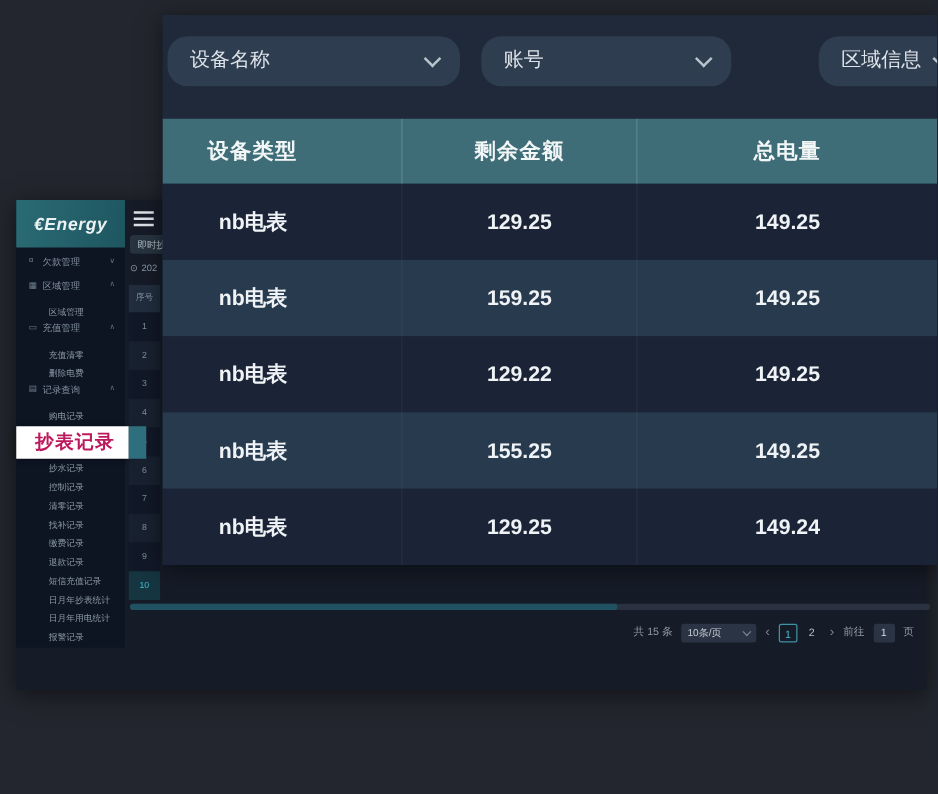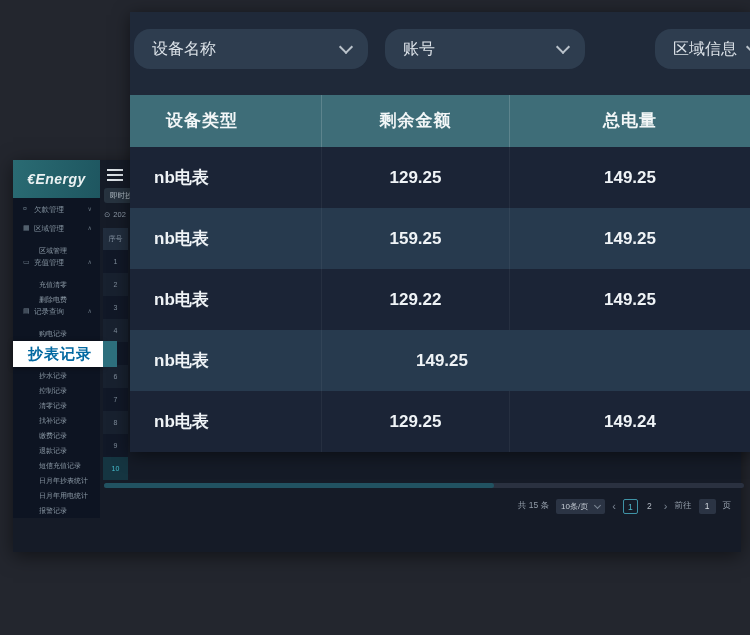--- a/index.html
+++ b/index.html
@@ -32,34 +32,34 @@
   #idx-rows .idx-row{height:23px;line-height:23px;text-align:center;font-size:7px;color:#7f8c9a;background:#111827;}
   #idx-rows .idx-row:nth-child(even){background:#18212f;}
   #idx-rows .idx-row.active{color:#45bccd;background:#153541;}
 
   #hscroll{position:absolute;left:91px;top:323px;width:640px;height:5px;background:#2a3140;border-radius:3px;}
   #hthumb{width:390px;height:5px;background:#215261;border-radius:3px;}
 
   #pagination{position:absolute;right:10px;top:338px;height:16px;display:flex;align-items:center;gap:7px;
     font-size:8.5px;color:#929ca8;}
   .pg-size{height:15px;padding:0 5px;background:#2b3444;border-radius:2px;display:flex;align-items:center;
-    gap:7px;color:#c7ced6;font-size:8px;}
+    gap:18px;color:#c7ced6;font-size:8px;}
   .chev-sm{width:4px;height:4px;border-right:1.5px solid #7c8794;border-bottom:1.5px solid #7c8794;
     transform:rotate(45deg);margin-top:-2px;}
   .pg-arrow{color:#7c8794;font-size:11px;line-height:15px;cursor:pointer;}
   #pg-pages{display:flex;gap:4px;}
   .pg-page{display:inline-block;min-width:15px;height:15px;line-height:14px;text-align:center;color:#b6bdc6;
     box-sizing:border-box;cursor:pointer;}
   .pg-page.current{border:1px solid #3f93a6;border-radius:2px;color:#4fb9cb;}
   .pg-input{display:inline-block;width:17px;height:15px;line-height:15px;background:#2b3444;border-radius:2px;
     text-align:center;color:#d5dae0;}
 
   
   #highlight-box{position:absolute;left:13px;top:341px;width:90px;height:26px;background:#ffffff;z-index:3;
-    color:#0369a1;font-size:15px;font-weight:bold;line-height:26px;padding-left:15px;box-sizing:border-box;
+    color:#be185d;font-size:15px;font-weight:bold;line-height:26px;padding-left:15px;box-sizing:border-box;
     letter-spacing:1px;box-shadow:0 1px 5px rgba(0,0,0,.45);cursor:pointer;}
   #highlight-teal{position:absolute;left:103px;top:341px;width:14px;height:26px;background:#2d6f7d;z-index:3;}
 
   
   #overlay{position:absolute;left:130px;top:12px;width:620px;height:440px;background:#1f2939;z-index:2;
     overflow:hidden;box-shadow:0 3px 16px rgba(0,0,0,.5);}
   .sel{position:absolute;top:17px;height:40px;background:#2e3d4f;border-radius:16px;color:#dde3e9;
     font-size:16px;line-height:40px;padding-left:18px;box-sizing:border-box;cursor:pointer;}
   #sel-1{left:4px;width:234px;}
   #sel-2{left:255px;width:200px;font-family:Liberation Serif, serif;}
@@ -71,21 +71,21 @@
   .th{line-height:52px;color:#f2f6f7;font-weight:bold;font-size:17px;text-align:center;box-sizing:border-box;
     border-right:1px solid rgba(255,255,255,.16);letter-spacing:1px;}
   .c1{width:192px;}
   .c2{width:188px;}
   .c3{width:240px;border-right:none !important;}
   .th.c1{text-align:left;padding-left:36px;}
   #t-body .t-row{display:flex;height:61px;background:#1b2436;}
   #t-body .t-row:nth-child(even){background:#273a4e;}
   .td{line-height:61px;font-size:17px;font-weight:bold;color:#eff3f6;text-align:center;box-sizing:border-box;
     border-right:1px solid rgba(255,255,255,.05);}
-  .td.c1{text-align:left;padding-left:24px;}
+  .td.c1{text-align:left;padding-left:45px;}
 </style>
 </head>
 <body>
 
 <div id="canvas">
 
   <div id="app-window">
 
     <div id="sidebar">
       <div id="logo">€Energy</div>
@@ -213,20 +213,21 @@
             <div class="td c2">159.25</div>
             <div class="td c3">149.25</div>
           </div>
           <div class="t-row">
             <div class="td c1">nb电表</div>
             <div class="td c2">129.22</div>
             <div class="td c3">149.25</div>
           </div>
           <div class="t-row">
             <div class="td c1">nb电表</div>
+            <div class="td c2">155.25</div>
             <div class="td c3">149.25</div>
           </div>
           <div class="t-row">
             <div class="td c1">nb电表</div>
             <div class="td c2">129.25</div>
             <div class="td c3">149.24</div>
           </div>
         </div>
     </div>
   </div>

